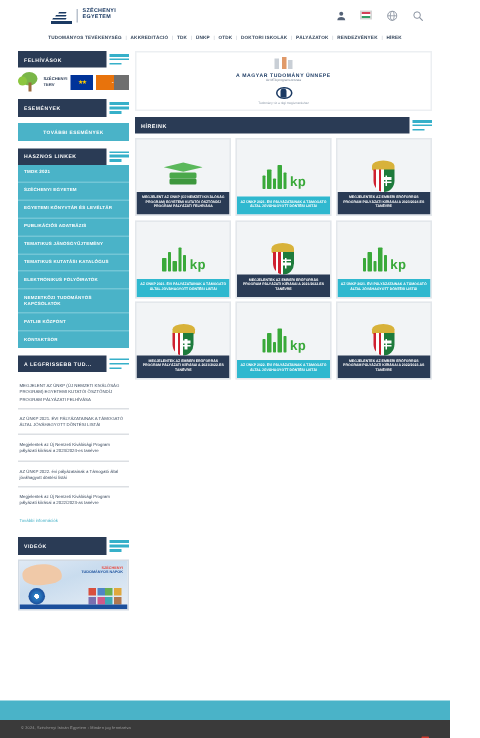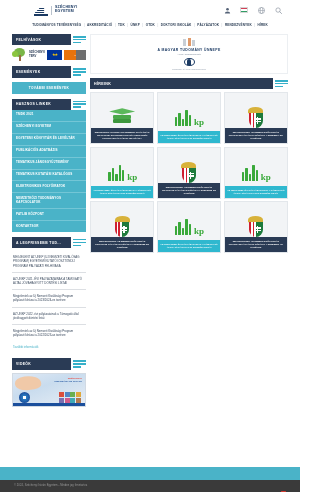--- a/index.html
+++ b/index.html
@@ -248,21 +248,21 @@
   }
   .gradcap .dots i { width: 1.6px; height: 1.6px; background: #2a3b55; border-radius: 50%; }
 
   
   .unkp { width: 28px; height: 20px; position: relative; }
   .unkp .bars { display: flex; align-items: flex-end; gap: 1.1px; height: 18px; }
   .unkp .bars i { display: block; width: 2.4px; background: #3aa93a; border-radius: .5px; }
   .unkp .kp {
     position: absolute; right: -1px; bottom: 1px;
     font-size: 9px; font-weight: 700; color: #3aa93a;
-    font-family: Liberation Serif, serif; line-height: 1;
+    font-family: Liberation Mono, monospace; line-height: 1;
   }
 
   
   .coa { width: 17px; height: 22px; position: relative; }
   .coa .crown {
     position: absolute; top: 0; left: 1px; width: 15px; height: 7px;
     background: #d8b23a; border-radius: 50% 50% 20% 20%;
   }
   .coa .shield {
     position: absolute; top: 6px; left: 1.5px; width: 14px; height: 15px;

